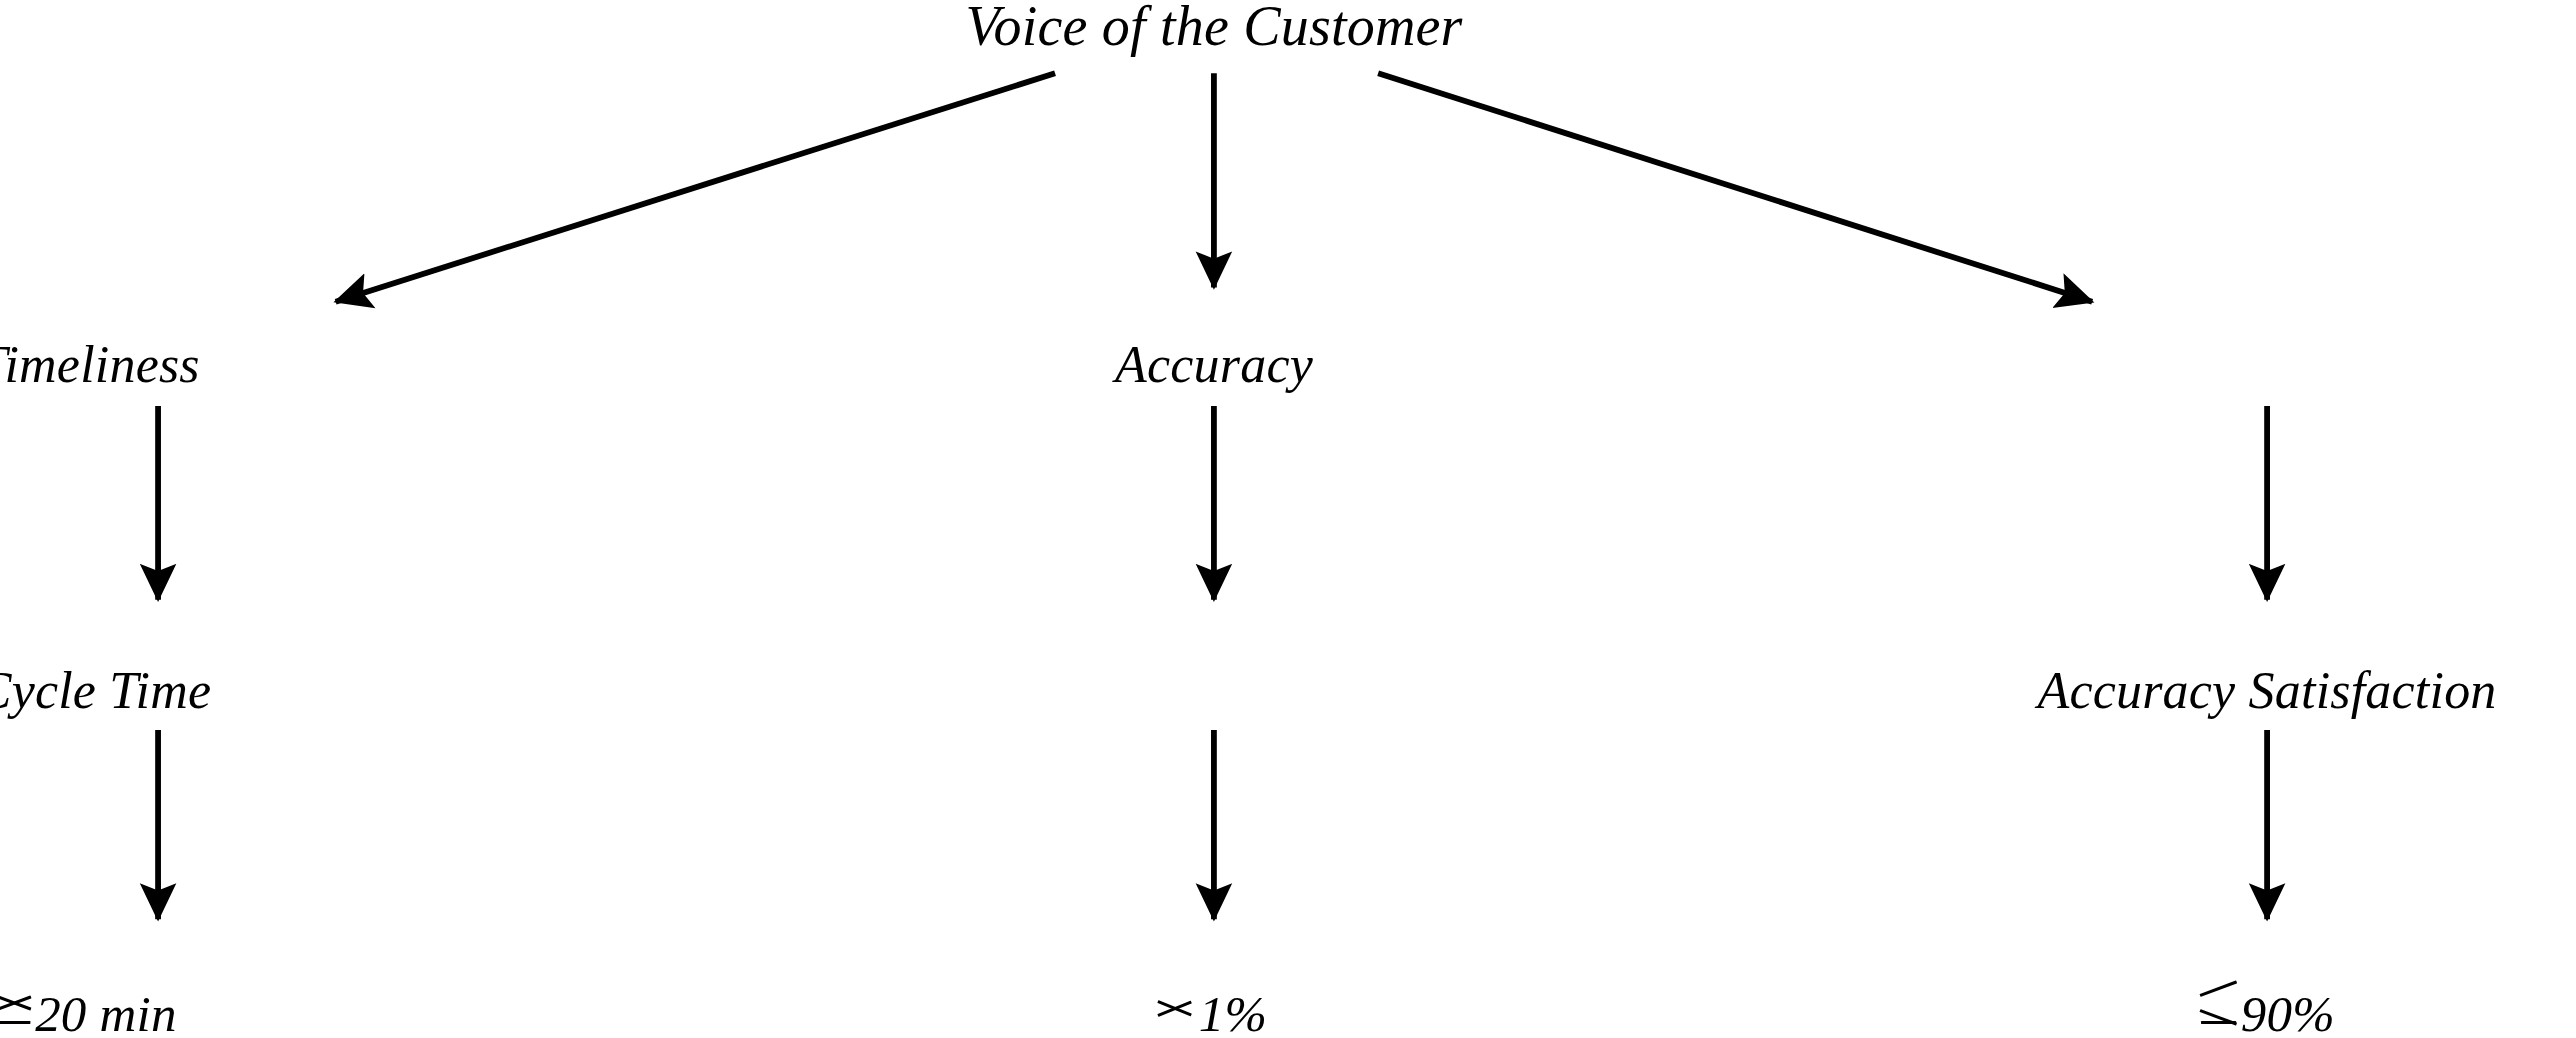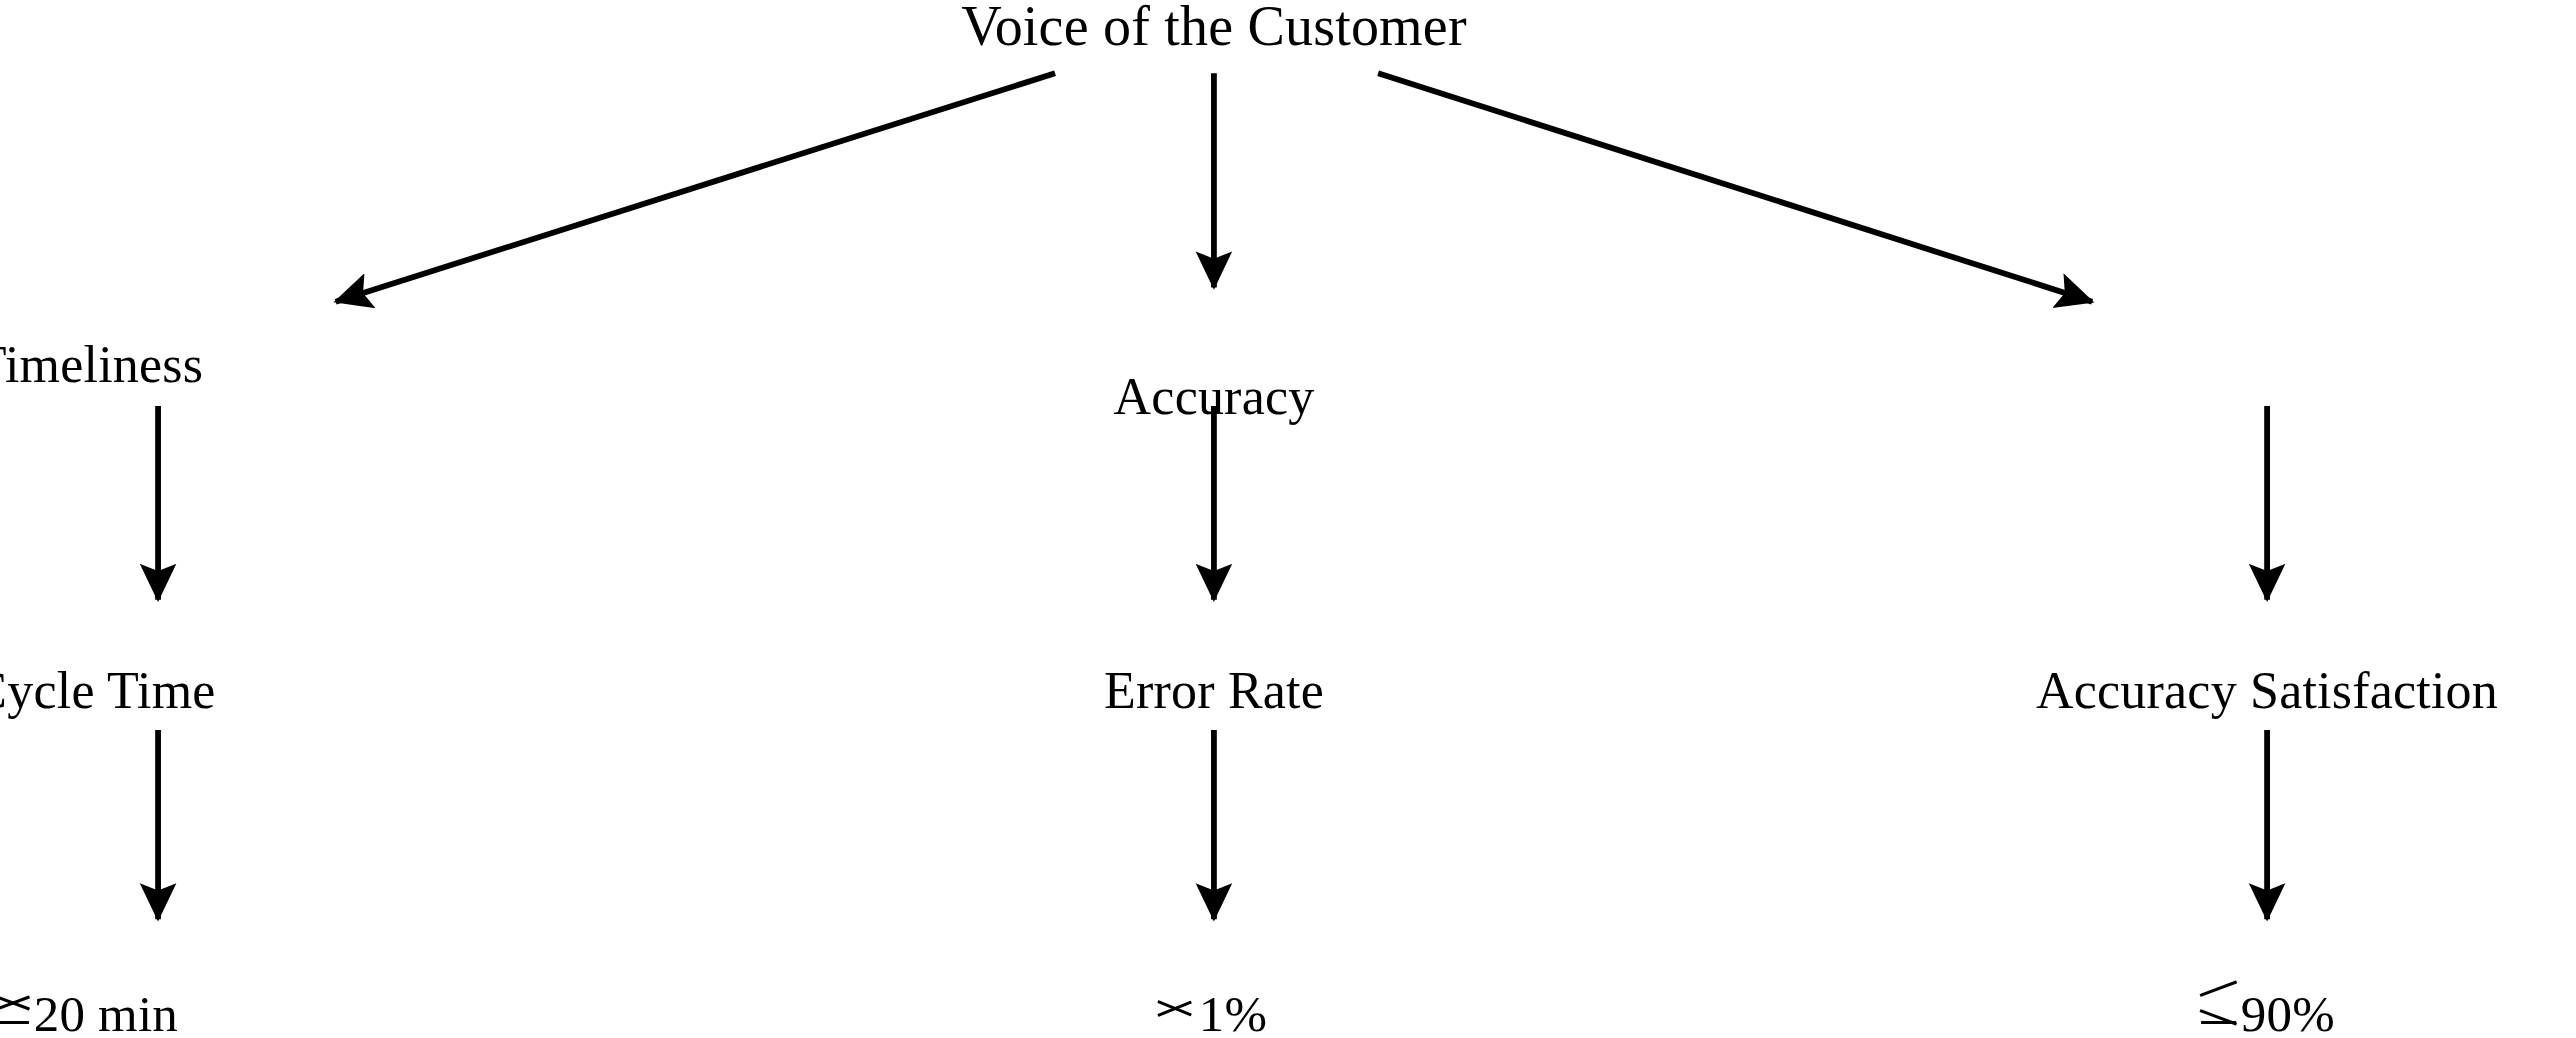--- a/index.html
+++ b/index.html
@@ -11,20 +11,21 @@
   body {
     font-family: "Liberation Serif", "DejaVu Serif", serif;
     color: #000000;
   }
   #diagram-root {
     position: relative;
     width: 2576px;
     height: 1038px;
     background: #ffffff;
     overflow: hidden;
+    font-style: italic;
   }
   #edge-layer {
     position: absolute;
     left: 0;
     top: 0;
     width: 2576px;
     height: 1038px;
     pointer-events: none;
   }
   .node-label {
@@ -161,26 +162,25 @@
 
     <line x1="1360" y1="818" x2="1360" y2="1030" stroke="#000000" stroke-width="6.5" marker-end="url(#arrowhead)"></line>
 
     <line x1="2540" y1="818" x2="2540" y2="1030" stroke="#000000" stroke-width="6.5" marker-end="url(#arrowhead)"></line>
   </svg>
 
   <div class="node-label node-root center-x" style="left:1214px; top:-1.8px;">Voice of the Customer</div>
 
   <div class="node-label node-level1 center-x" style="left:89px; top:339px;">Timeliness</div>
 
-  <div class="node-label node-level1 center-x" style="left:1214px; top:339px;margin-top:32px;">Accuracy</div>
+  <div class="node-label node-level1 center-x" style="left:1214px; top:339px;">Accuracy</div>
 
 
   <div class="node-label node-level2 center-x" style="left:94px; top:665px;">Cycle Time</div>
 
-  <div class="node-label node-level2 center-x" style="left:1214px; top:665px;">Error Rate</div>
 
   <div class="node-label node-level2 center-x" style="left:2267px; top:665px;">Accuracy Satisfaction</div>
 
   <div class="node-label node-level3 center-x" style="left:85px; top:980px;">
     <span class="rel-op rel-le">
       <span class="chev-up"></span><span class="chev-dn"></span><span class="bar"></span>
     </span><span>20 min</span>
   </div>
 
   <div class="node-label node-level3 center-x" style="left:1212px; top:980px;">

